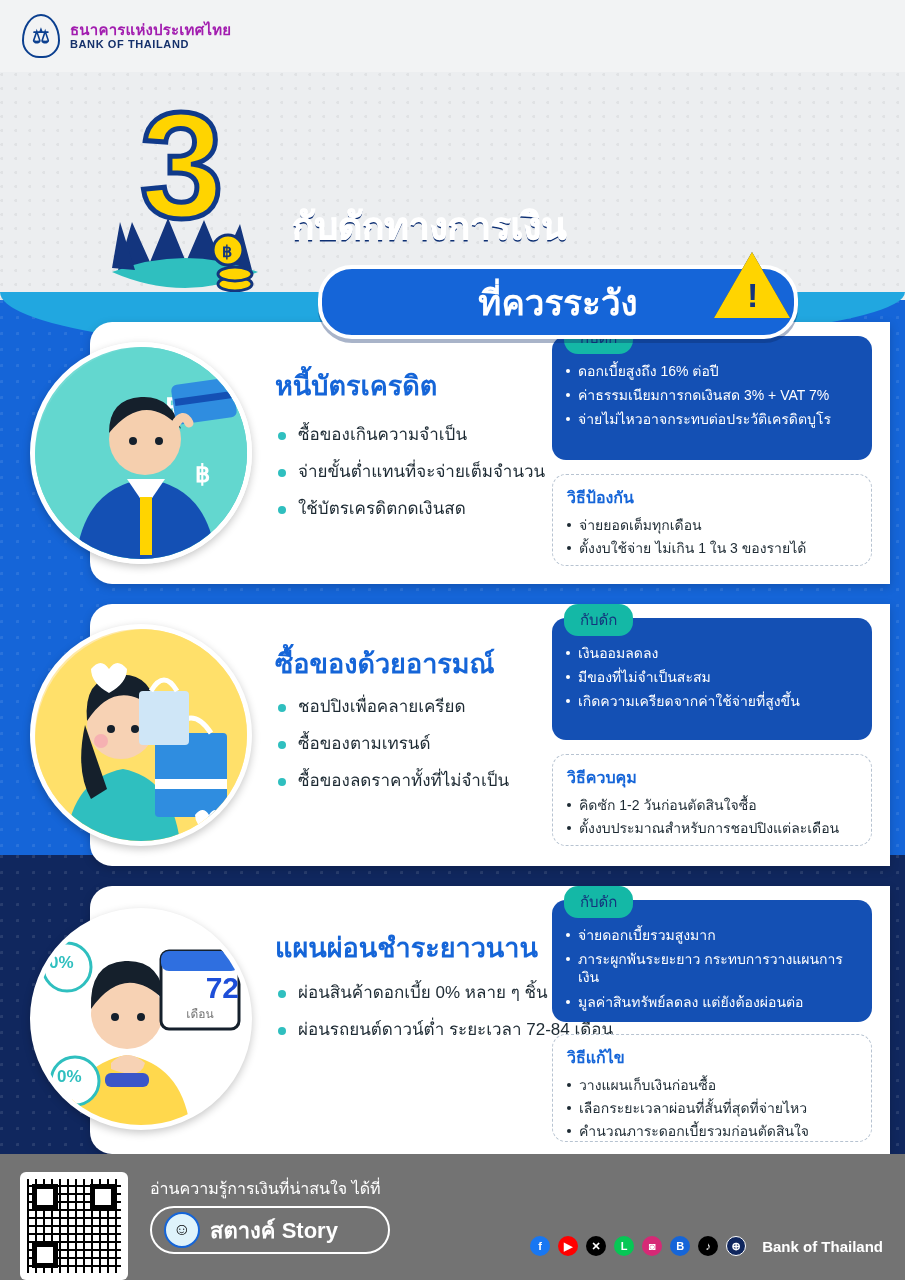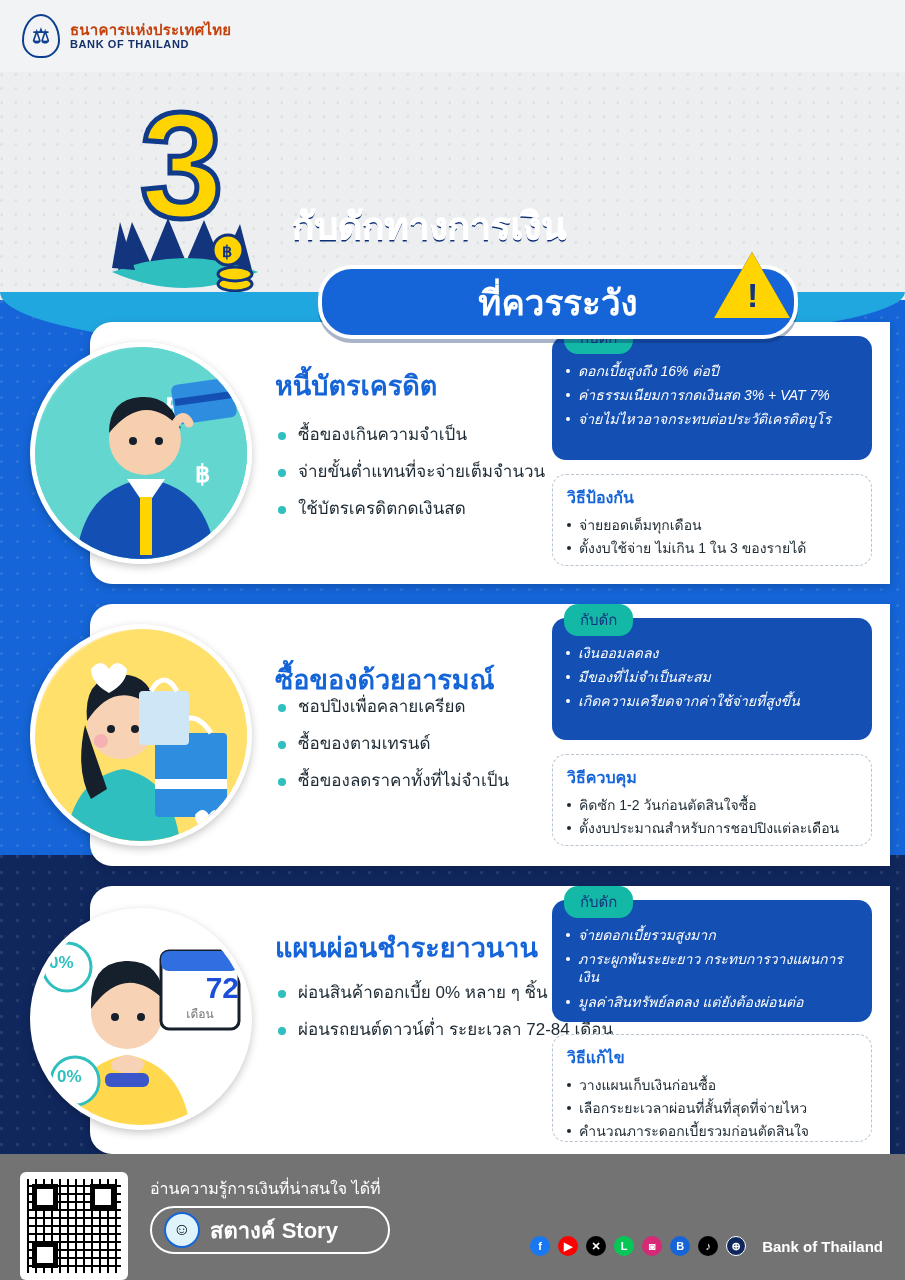--- a/index.html
+++ b/index.html
@@ -26,21 +26,21 @@
   }
   .bot-logo {
     width: 38px; height: 44px;
     border: 2px solid #0b3f8f;
     border-radius: 50% 50% 45% 45% / 60% 60% 40% 40%;
     display: flex; align-items: center; justify-content: center;
     color: #0b3f8f; font-size: 20px; font-weight: bold;
     background: #f2f3f4;
   }
   .bot-text { margin-left: 10px; line-height: 1.15; }
-  .bot-th { font-size: 15px; font-weight: bold; color: #c2410c; letter-spacing: .2px; }
+  .bot-th { font-size: 15px; font-weight: bold; color: #a21caf; letter-spacing: .2px; }
   .bot-en { font-size: 11px; font-weight: bold; color: #15306b; letter-spacing: .6px; }
 
   
   .title-band {
     position: absolute; top: 72px; left: 0;
     width: 905px; height: 228px;
     background:
       radial-gradient(circle at 12% 18%, rgba(0,0,0,.05) 1.4px, transparent 1.6px) 0 0/14px 14px,
       #eceef0;
   }
@@ -134,21 +134,21 @@
   }
   #card1 .avatar { top: 20px; background: linear-gradient(135deg,#7fe0d8,#2fbfbf); }
   #card2 .avatar { top: 20px; background: #ffe9a8; }
   #card3 .avatar { top: 22px; background: #ffffff; }
 
   .card-title {
     position: absolute; left: 185px;
     font-size: 27px; font-weight: bold; color: #1565d8;
   }
   #card1 .card-title { top: 42px; }
-  #card2 .card-title { top: 38px; margin-top: 16px; }
+  #card2 .card-title { top: 38px; }
   #card3 .card-title { top: 40px; }
 
   .bullets {
     position: absolute; left: 188px;
     list-style: none;
   }
   #card1 .bullets { top: 102px; }
   #card2 .bullets { top: 92px; }
   #card3 .bullets { top: 96px; }
   .bullets li {
@@ -179,21 +179,21 @@
   .chip {
     position: absolute; left: 12px; top: -14px;
     background: #14b8a6;
     color: #13357e; font-weight: normal; font-size: 15px;
     padding: 4px 16px; border-radius: 14px;
   }
   .panel-blue ul { list-style: none; }
   .panel-blue li {
     position: relative;
     color: #ffffff; font-size: 14px;
-    padding-left: 12px; margin-bottom: 6px; line-height: 1.3; font-style: italic;
+    padding-left: 12px; margin-bottom: 6px; line-height: 1.3;
   }
   .panel-blue li::before {
     content: ""; position: absolute; left: 0; top: 7px;
     width: 4px; height: 4px; border-radius: 50%; background: #ffffff;
   }
 
   .panel-white {
     position: absolute; right: 18px;
     width: 320px;
     border: 1px dashed #b7c3d1;

